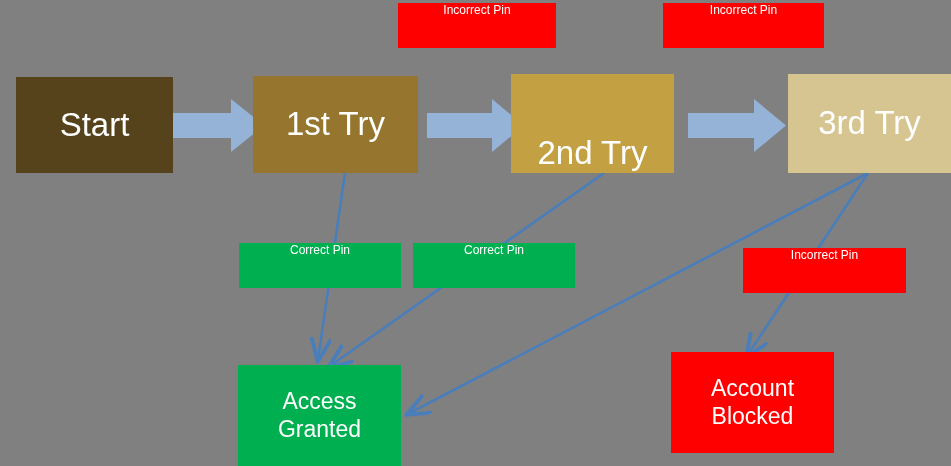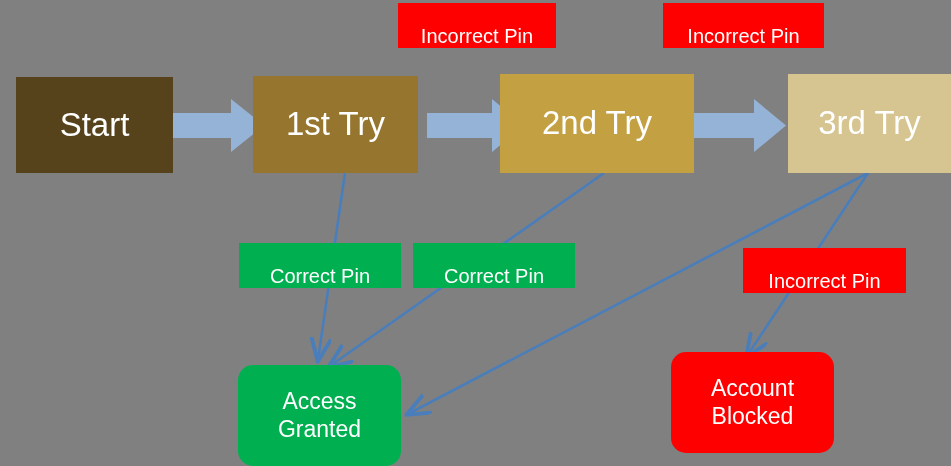--- a/index.html
+++ b/index.html
@@ -29,29 +29,28 @@
     line-height: 1.18;
     box-sizing: border-box;
     white-space: pre-line;
   }
   .stage {
     font-size: 33px;
   }
   .label-chip {
     position: absolute;
     display: flex;
-    align-items: flex-end;
+    align-items: flex-start;
     justify-content: center;
     color: #ffffff;
-    font-size: 20px;
+    font-size: 12px;
     box-sizing: border-box;
   }
   .terminal {
     font-size: 23px;
-    border-radius: 15px;
   }
   svg.links {
     position: absolute;
     left: 0;
     top: 0;
     width: 951px;
     height: 466px;
     overflow: visible;
     pointer-events: none;
   }
@@ -94,21 +93,21 @@
   </svg>
 
   <div class="node stage" style="left:16px; top:77px; width:157px; height:96px; background:#57431b;">
     <span>Start</span>
   </div>
 
   <div class="node stage" style="left:253px; top:76px; width:165px; height:97px; background:#96762e;">
     <span>1st Try</span>
   </div>
 
-  <div class="node stage" style="left:500px; top:74px; width:194px; height:99px; background:#c3a042;">
+  <div class="node stage" style="left:511px; top:74px; width:163px; height:99px; background:#c3a042;align-items:flex-end;">
     <span>2nd Try</span>
   </div>
 
   <div class="node stage" style="left:788px; top:74px; width:163px; height:99px; background:#d6c491;text-align:right;">
     <span>3rd Try</span>
   </div>
 
   <div class="node terminal" style="left:238px; top:365px; width:163px; height:101px; background:#00b050;">
     <span>Access
 Granted</span>

